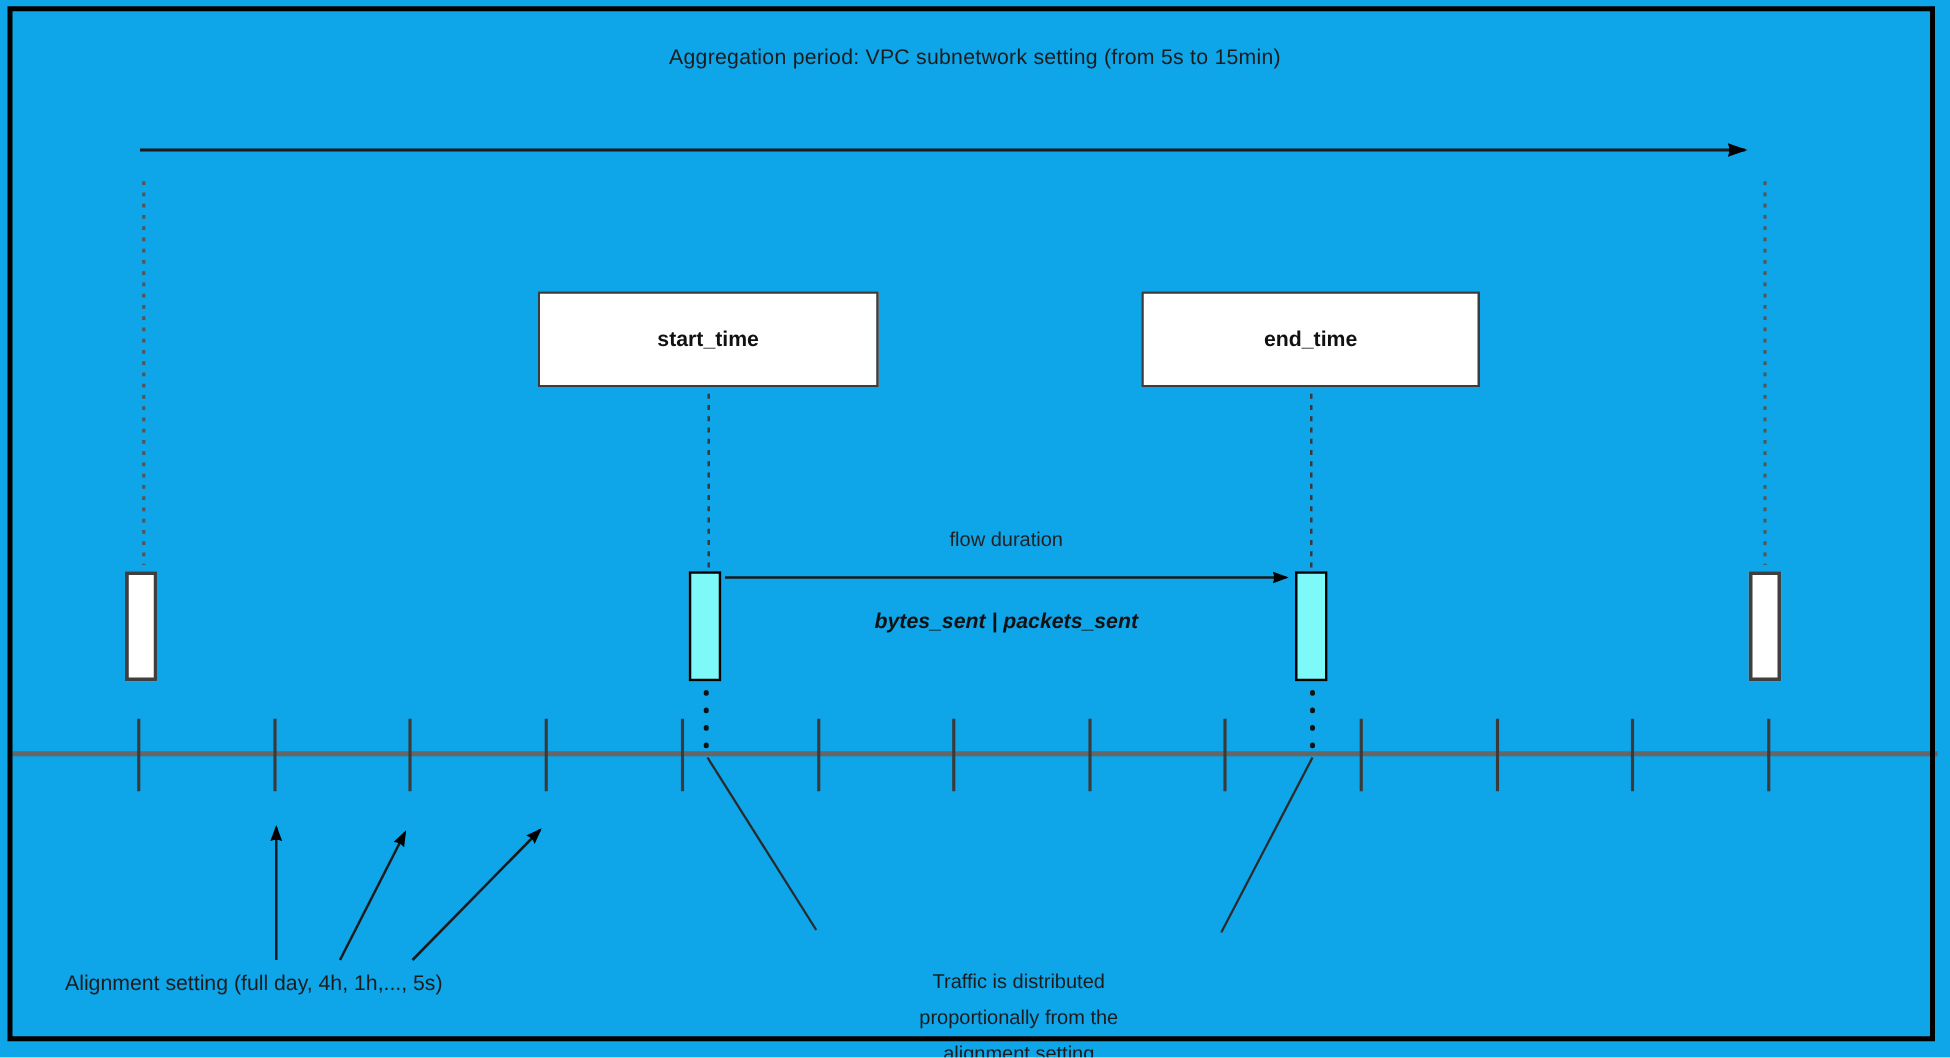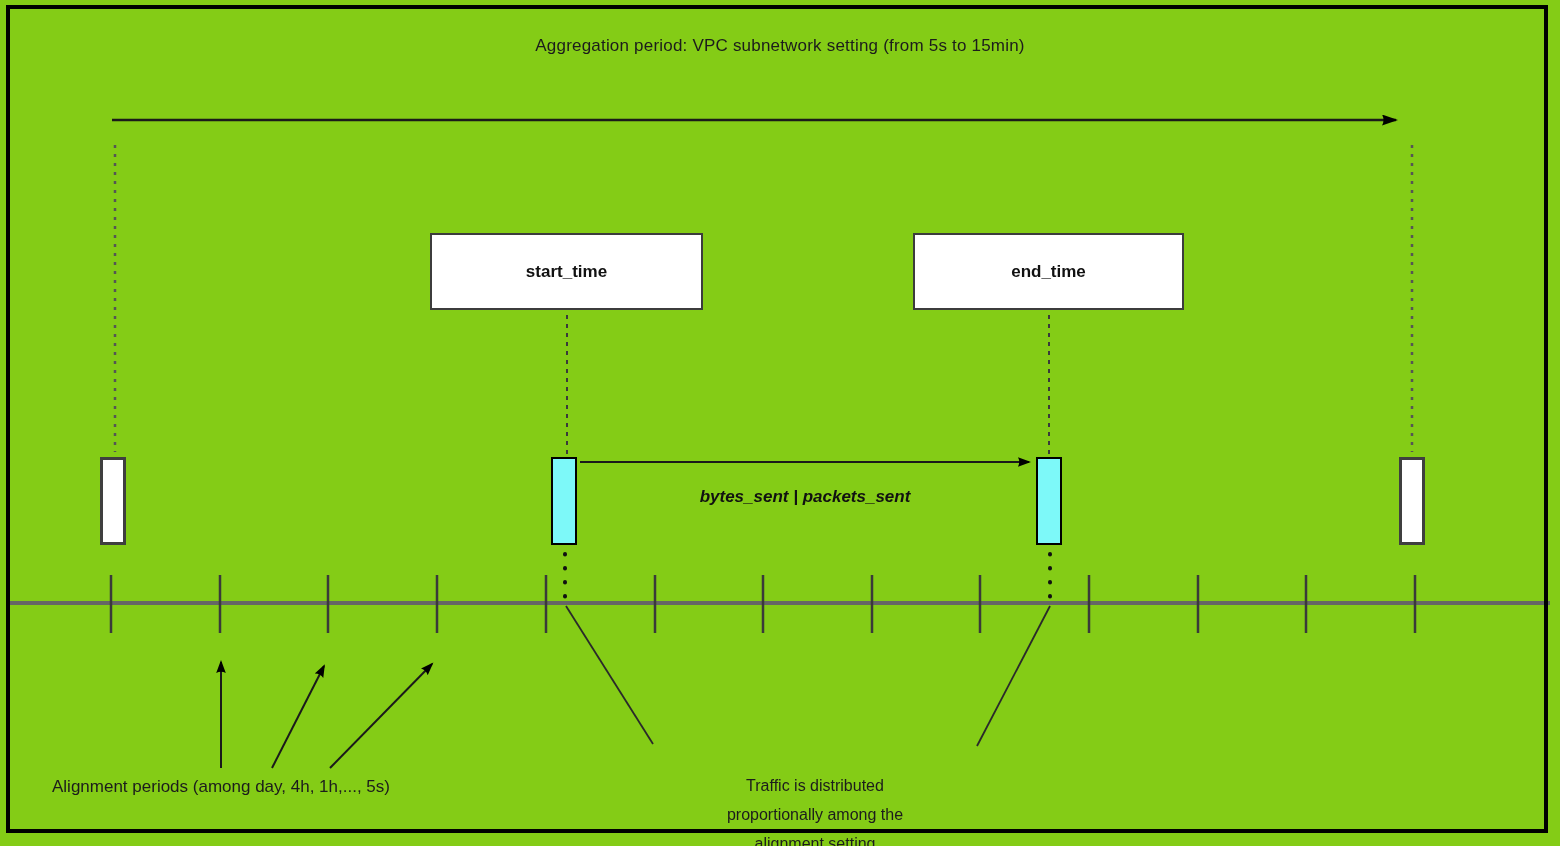--- a/index.html
+++ b/index.html
@@ -1,17 +1,17 @@
 <!DOCTYPE html>
 <html style="--cyan: #7df9f9; --timeline: #666666; --line: #1a1a1a;"><head>
 <meta charset="utf-8">
 <style>
   html,body { margin:0; padding:0; background:#ffffff; }
   .stage {
-    position:relative; width:1560px; height:846px; background:#84cc16;
+    position:relative; width:1560px; height:846px; background:#0ea5e9;
     font-family:"Liberation Sans", sans-serif; color:#1a1a1a; overflow:hidden;
   }
   .frame {
     position:absolute; left:6px; top:5px; width:1542px; height:828px;
     border:4px solid #000; box-sizing:border-box; pointer-events:none;
   }
   svg.canvas { position:absolute; left:0; top:0; }
 
   .title {
     position:absolute; left:0; top:36px; width:1560px; text-align:center;
@@ -124,23 +124,24 @@
   </div>
   <div class="timebox end">
     <span>end_time</span>
   </div>
 
   <div class="marker-rect white w-left"></div>
   <div class="marker-rect cyan  c-left"></div>
   <div class="marker-rect cyan  c-right"></div>
   <div class="marker-rect white w-right"></div>
 
+  <div class="flow-label">flow duration</div>
   <div class="metrics-label">bytes_sent | packets_sent</div>
 
-  <div class="align-label">Alignment periods (among day, 4h, 1h,..., 5s)</div>
+  <div class="align-label">Alignment setting (full day, 4h, 1h,..., 5s)</div>
 
   <div class="traffic-note">
     <div>Traffic is distributed</div>
-    <div>proportionally among the</div>
+    <div>proportionally from the</div>
     <div>alignment setting</div>
   </div>
 
 </div>
 
 </body></html>

